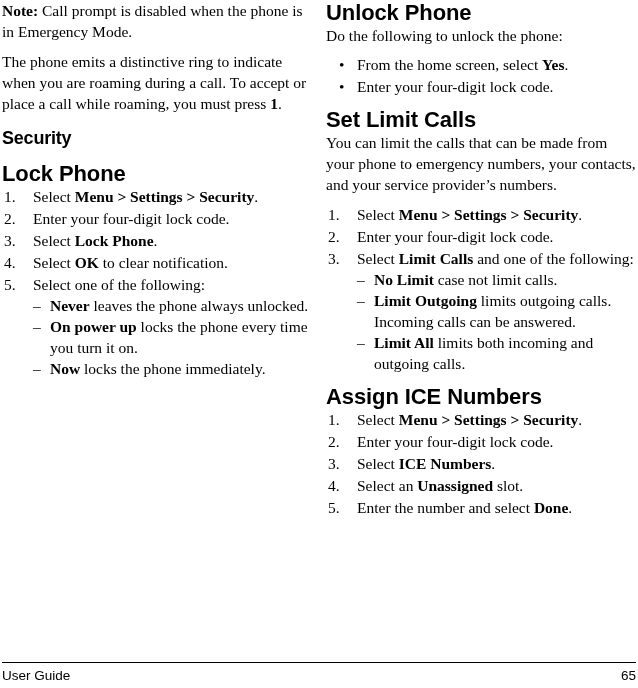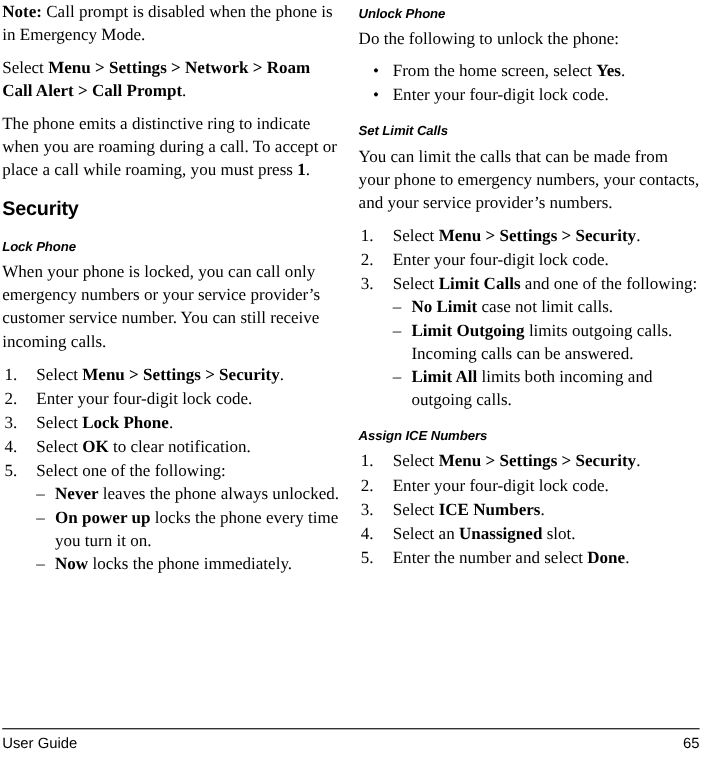--- a/index.html
+++ b/index.html
@@ -46,26 +46,25 @@
   h1.h1 {
     font-family: "Liberation Sans", "DejaVu Sans", sans-serif;
     font-size: 18px;
     line-height: 25px;
     font-weight: bold;
     margin: 12px 0 3px 0;
     letter-spacing: -0.2px;
   }
   h2.h2 {
     font-family: "Liberation Sans", "DejaVu Sans", sans-serif;
-    font-size: 12px;
+    font-size: 22px;
     line-height: 21px;
     font-weight: bold;
     margin: 12px 0 2px 0;
     letter-spacing: -0.1px;
-    font-style: italic;
   }
   h3.h3 {
     font-family: "Liberation Sans", "DejaVu Sans", sans-serif;
     font-size: 15px;
     line-height: 18px;
     font-weight: bold;
     margin: 9px 0 1px 0;
   }
 
   
@@ -177,31 +176,29 @@
 <body>
 
 <div class="page">
 
   <div class="columns">
 
     <div class="col col-left">
 
       <p class="para"><b>Note:</b><span> Call prompt is disabled when the phone is in Emergency Mode.</span></p>
 
-      <p class="para"><span>Select </span><b>Menu &gt; Settings &gt; Network &gt; Roam Call Alert &gt; Call Prompt</b><span>.</span></p>
 
       <p class="para"><span>The phone emits a distinctive ring to indicate when you are roaming during a call. To accept or place a call while roaming, you must press </span><b>1</b><span>.</span></p>
 
       <h1 class="h1">Security</h1>
 
 
       <h2 class="h2">Lock Phone</h2>
 
 
-      <p class="para">When your phone is locked, you can call only emergency numbers or your service provider’s customer service number. You can still receive incoming calls.</p>
 
       <ol class="steps">
           <li class="step"><span class="marker">1.</span><span>Select </span><b>Menu &gt; Settings &gt; Security</b><span>.</span></li>
           <li class="step"><span class="marker">2.</span><span>Enter your four-digit lock code.</span></li>
           <li class="step"><span class="marker">3.</span><span>Select </span><b>Lock Phone</b><span>.</span></li>
           <li class="step"><span class="marker">4.</span><span>Select </span><b>OK</b><span> to clear notification.</span></li>
           <li class="step"><span class="marker">5.</span><span>Select one of the following:</span><ul class="dashes">
               <li class="dash-item"><span class="marker">–</span><b>Never</b><span> leaves the phone always unlocked.</span></li>
               <li class="dash-item"><span class="marker">–</span><b>On power up</b><span> locks the phone every time you turn it on.</span></li>
               <li class="dash-item"><span class="marker">–</span><b>Now</b><span> locks the phone immediately.</span></li>

